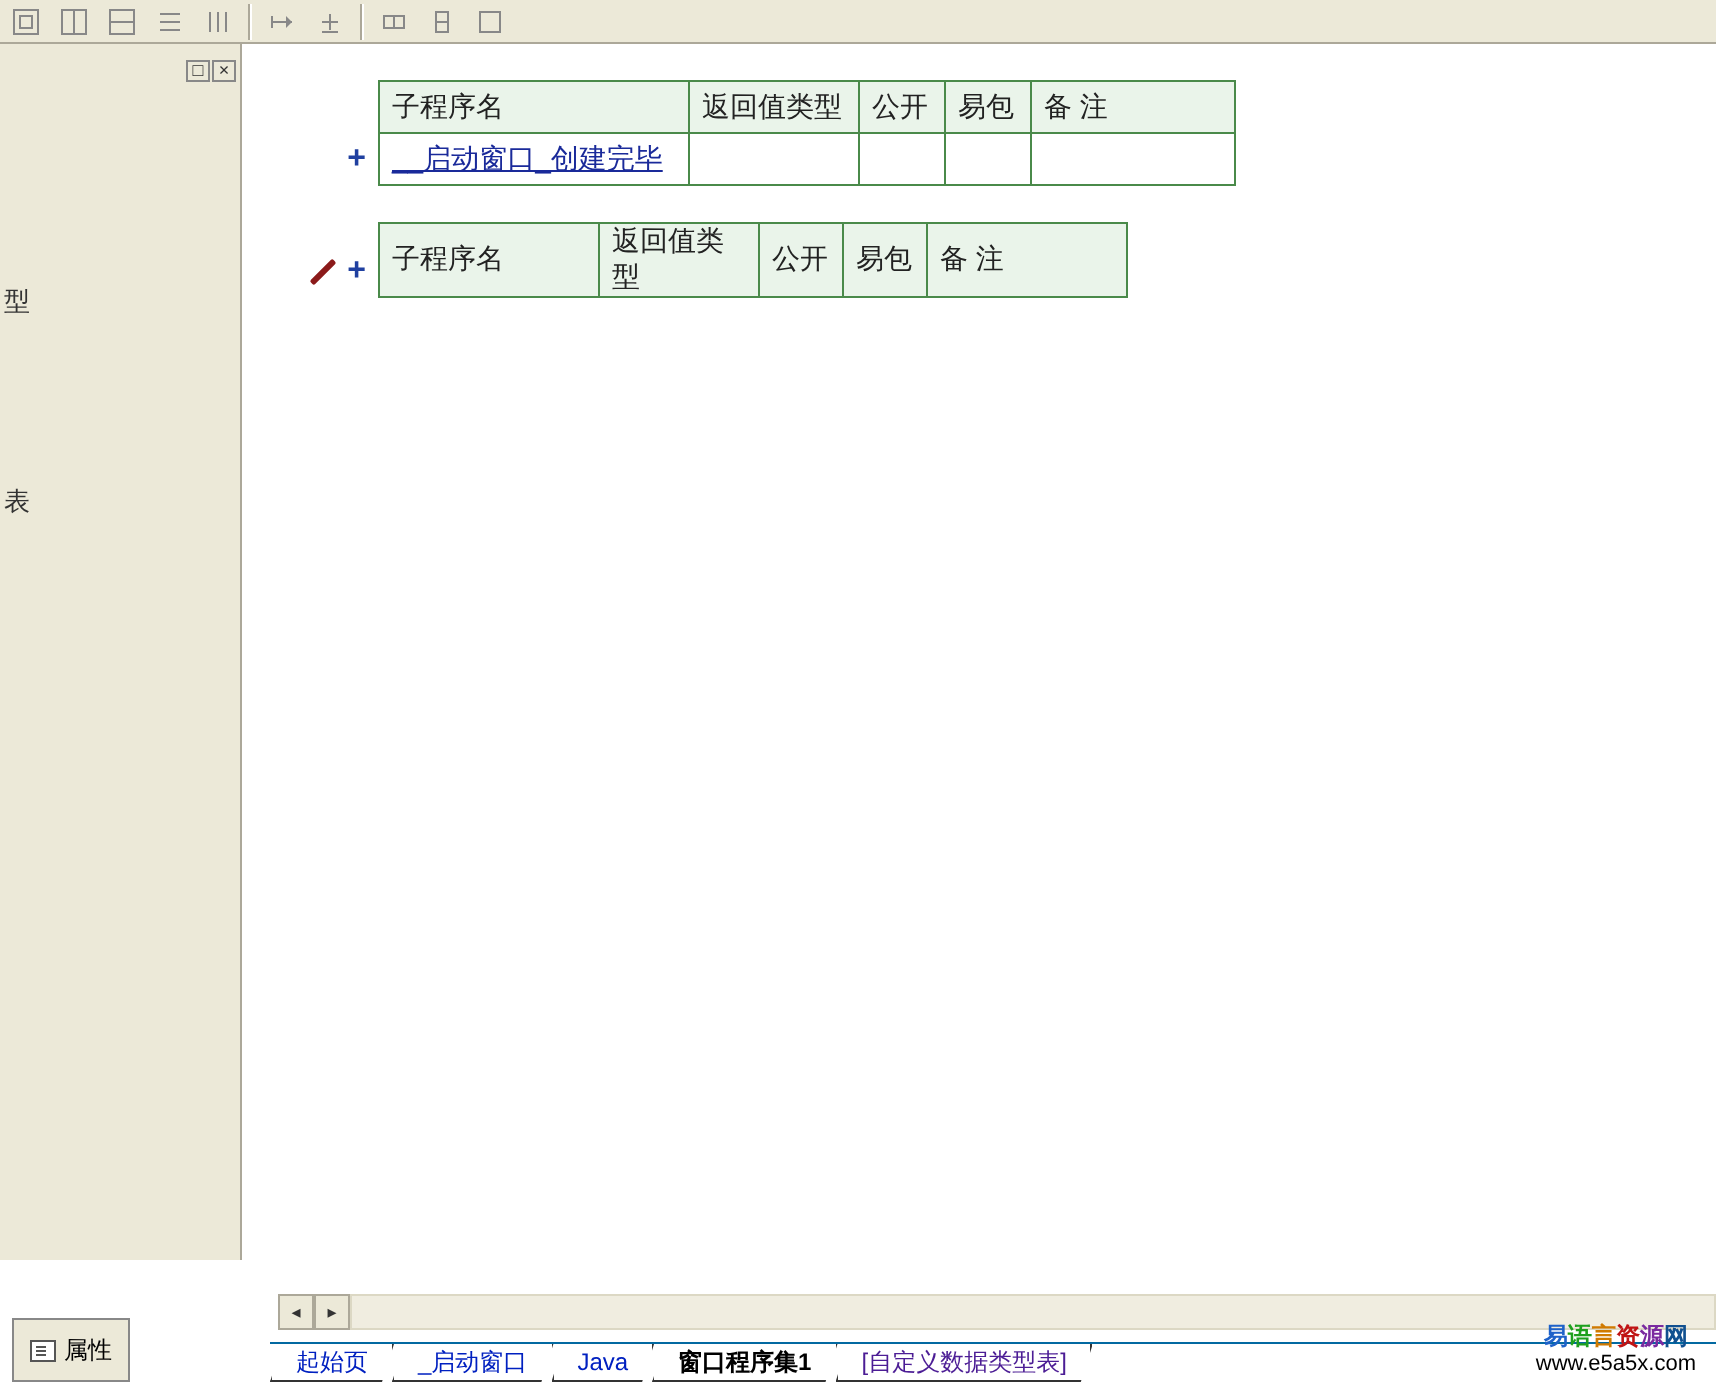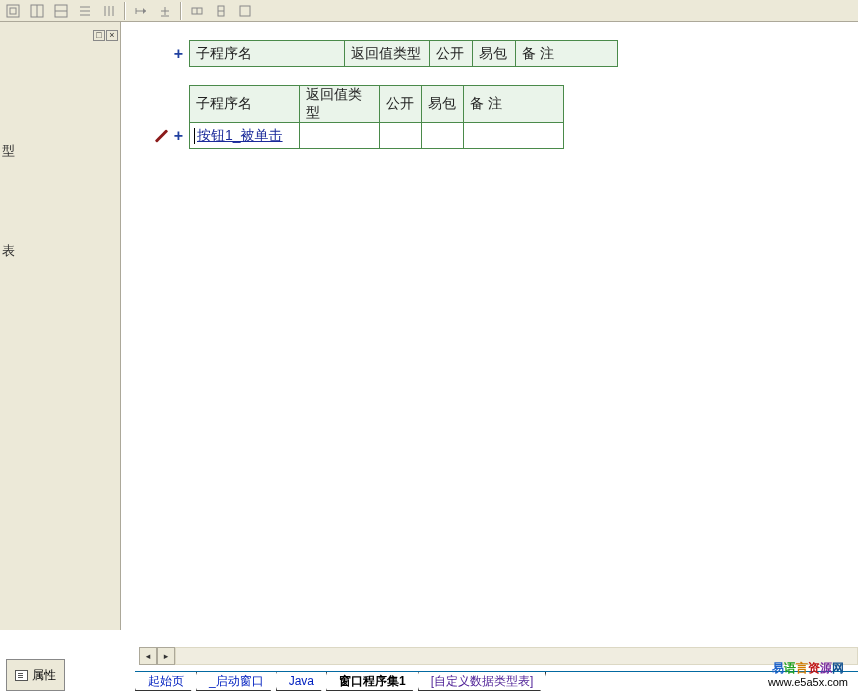--- a/index.html
+++ b/index.html
@@ -141,20 +141,27 @@
           <span class="plus-icon">+</span>
         </div>
         <table class="proc">
           <tbody>
               <tr>
             <th style="width:155px">子程序名</th>
             <th style="width:85px">返回值类型</th>
             <th style="width:43px">公开</th>
             <th style="width:43px">易包</th>
             <th style="width:102px">备 注</th>
+          </tr>
+          <tr>
+            <td><span class="link-cell">__启动窗口_创建完毕</span></td>
+            <td></td>
+            <td></td>
+            <td></td>
+            <td></td>
           </tr>
         </tbody>
           </table>
       </div>
     </div>
 
     <div class="tbl-group">
       <div class="tbl-row">
         <div class="row-icon-area" style="align-self:flex-end;height:26px">
           <span class="pen-icon"></span>
@@ -162,27 +169,20 @@
         </div>
         <table class="proc">
           <tbody>
               <tr>
             <th style="width:110px">子程序名</th>
             <th style="width:80px">返回值类型</th>
             <th style="width:42px">公开</th>
             <th style="width:42px">易包</th>
             <th style="width:100px">备 注</th>
           </tr>
-          <tr>
-            <td class="cursor-cell"><span class="cursor-mark"></span><span class="link-cell">按钮1_被单击</span></td>
-            <td></td>
-            <td></td>
-            <td></td>
-            <td></td>
-          </tr>
         </tbody>
           </table>
       </div>
     </div>
 
   </div>
   <div class="main-scrollbar">
     <div class="scroll-arrow">◂</div>
     <div class="scroll-arrow">▸</div>
     <div class="scroll-track"></div>

